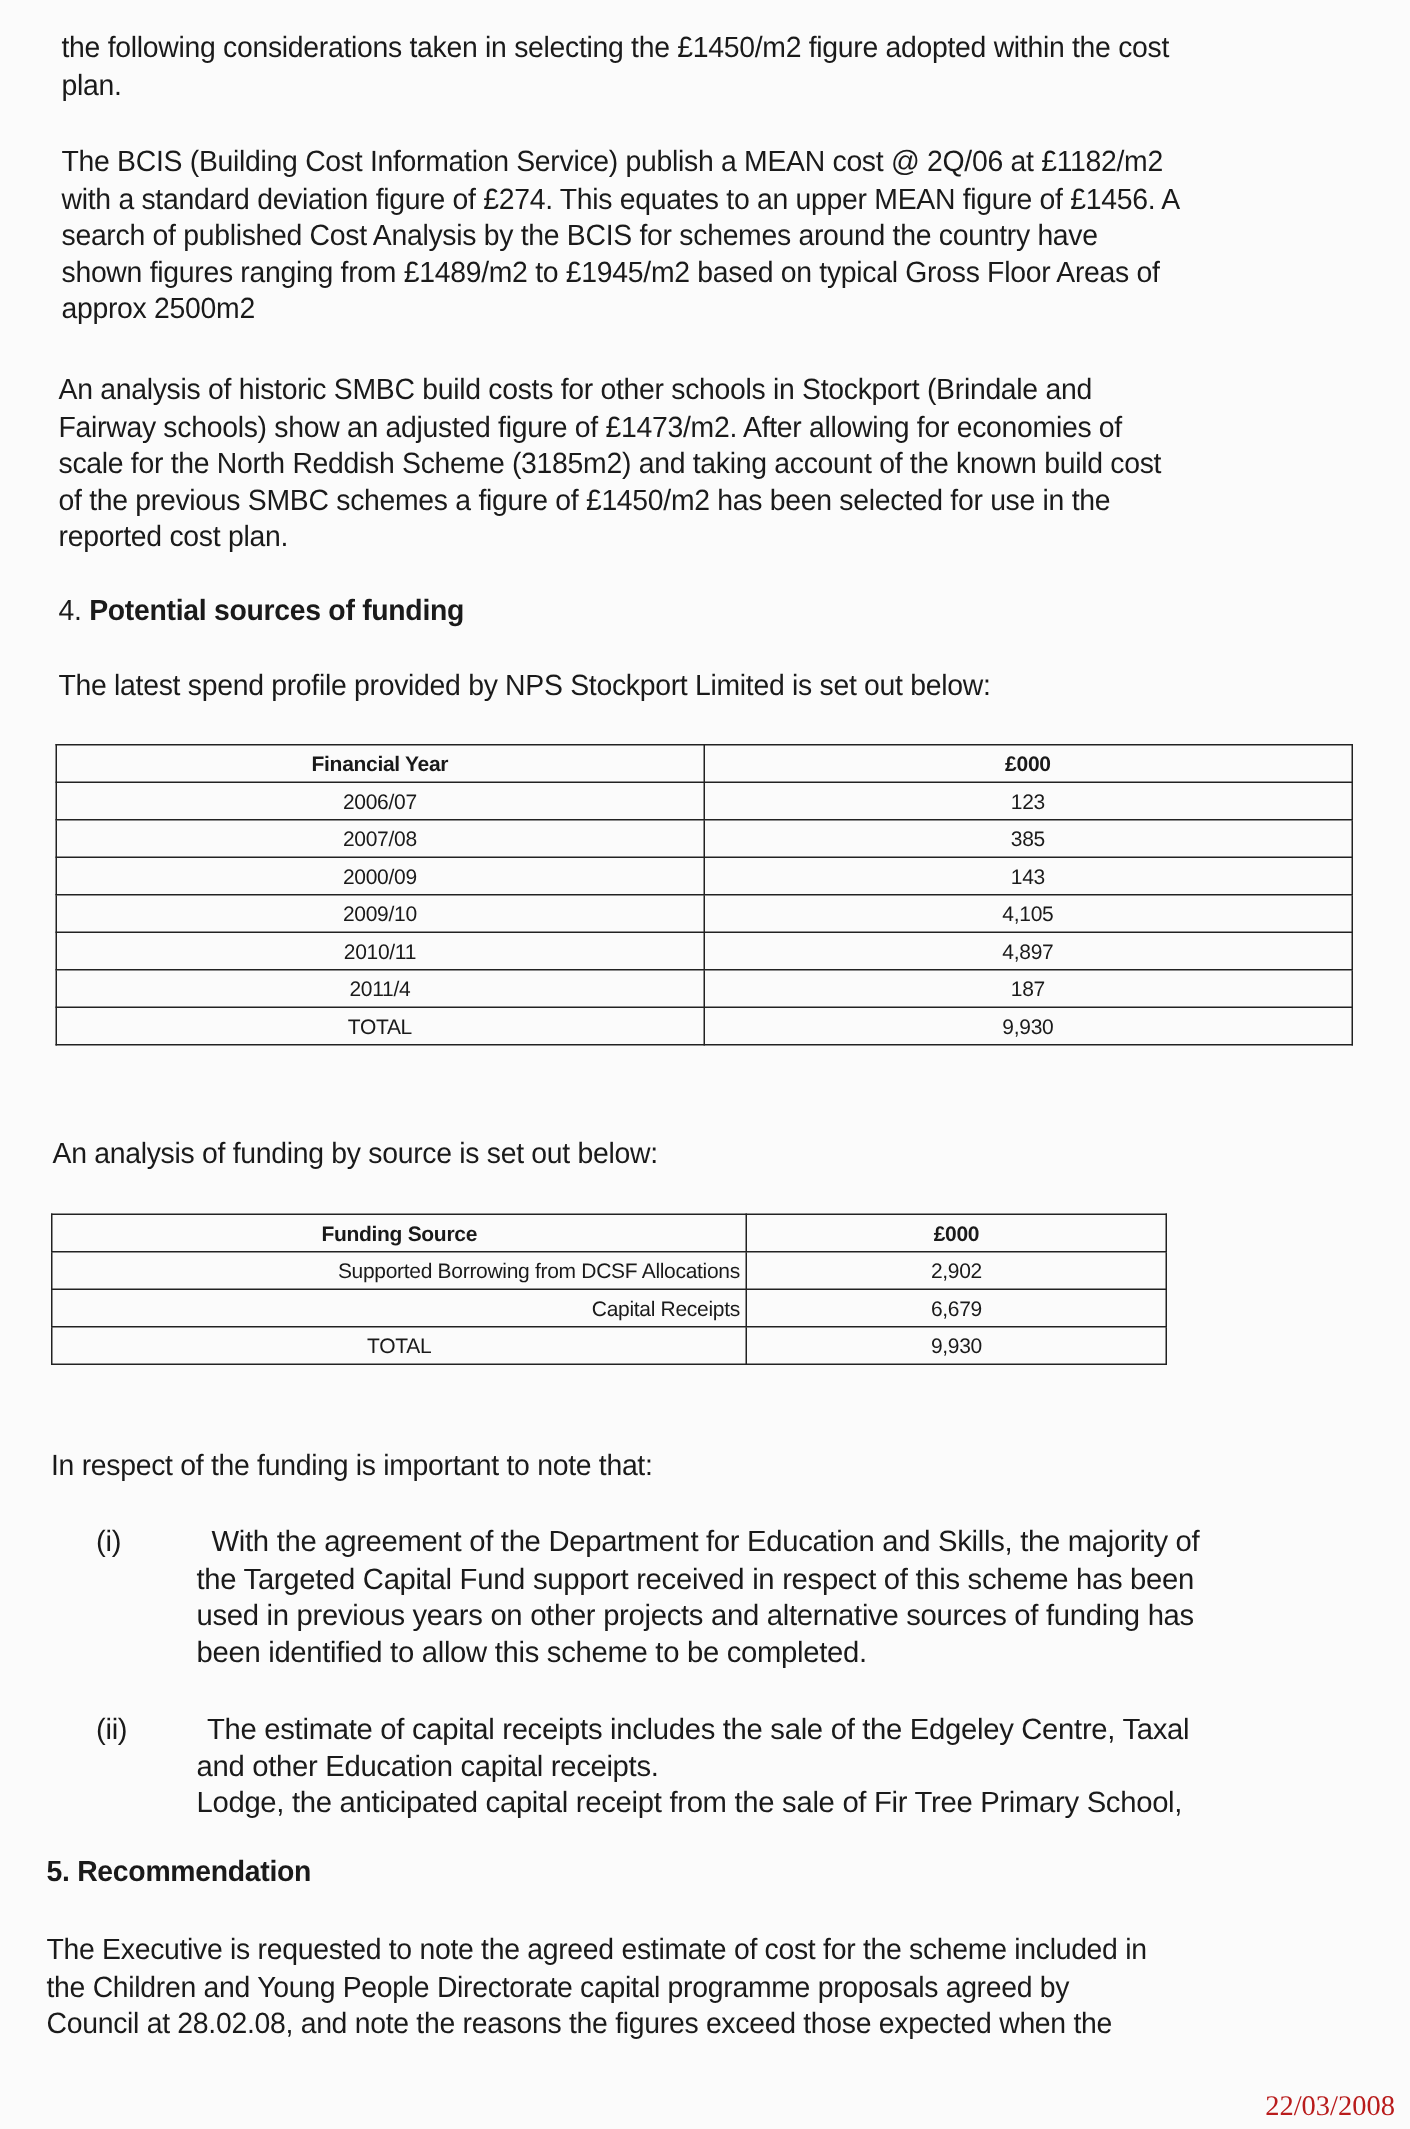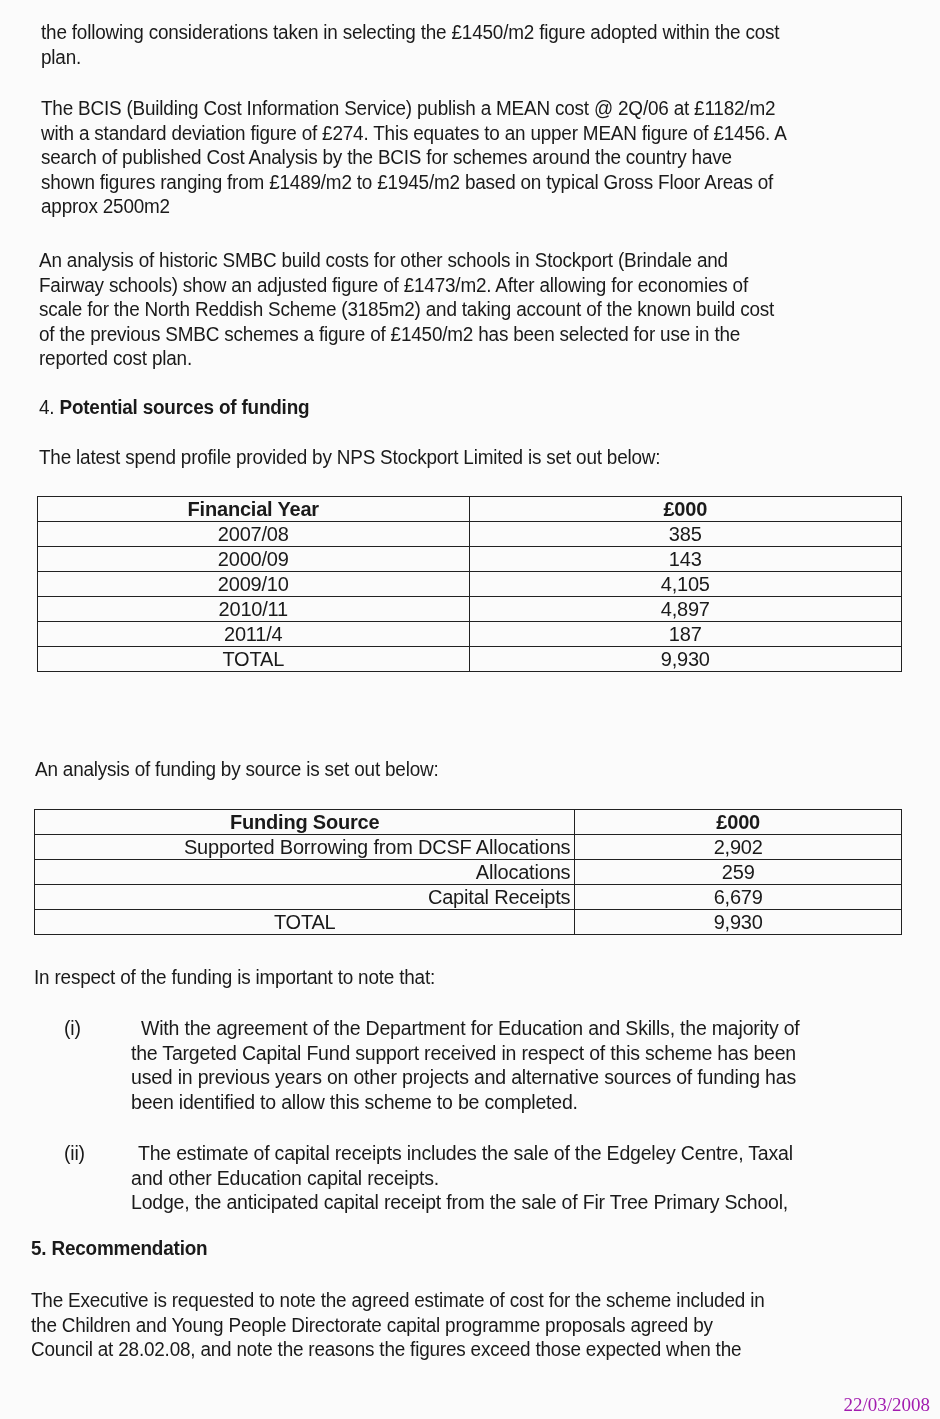--- a/index.html
+++ b/index.html
@@ -18,40 +18,40 @@
     letter-spacing: -0.2px;
     margin: 0;
     transform: scaleX(0.97);
     transform-origin: left top;
   }
   .heading { font-weight: bold; }
   .heading .num { font-weight: normal; }
   table {
     position: absolute;
     border-collapse: collapse;
-    font-size: 20px;
+    font-size: 14px;
     letter-spacing: -0.2px;
   }
   td, th {
     border: 1.6px solid #222;
     padding: 0 4px;
     height: 24px;
     line-height: 22px;
     font-weight: normal;
   }
   th { font-weight: bold; }
   .c { text-align: center; }
   .l { text-align: right; }
   .list-item { position: absolute; font-size: 19.5px; line-height: 24.5px; letter-spacing: -0.2px; }
   .list-item .marker { position: absolute; left: 0; top: 0; }
   .list-item .text { position: absolute; top: 0; }
   .footer-date {
     position: absolute; right: 22px; top: 1394px;
     font-family: "Liberation Serif", "DejaVu Serif", serif;
-    font-size: 19px; color: #a21caf;
+    font-size: 19px; color: #b91c1c;
   }
 </style>
 </head>
 <body>
 
 <div class="page">
 
   <div class="p" style="left:29px; top:20px;">
     <div>the following considerations taken in selecting the £1450/m2 figure adopted within the cost</div>
     <div>plan.</div>
@@ -86,20 +86,24 @@
         <col style="width:433px">
       </colgroup>
     <thead>
       <tr>
         <th class="c">Financial Year</th>
         <th class="c">£000</th>
       </tr>
     </thead>
     <tbody>
       <tr>
+        <td class="c">2006/07</td>
+        <td class="c">123</td>
+      </tr>
+      <tr>
         <td class="c">2007/08</td>
         <td class="c">385</td>
       </tr>
       <tr>
         <td class="c">2000/09</td>
         <td class="c">143</td>
       </tr>
       <tr>
         <td class="c">2009/10</td>
         <td class="c">4,105</td>
@@ -114,39 +118,35 @@
       </tr>
       <tr>
         <td class="c">TOTAL</td>
         <td class="c">9,930</td>
       </tr>
     </tbody>
   </table>
 
   <div class="p" style="left:23px; top:757px;">An analysis of funding by source is set out below:</div>
 
-  <table style="left:22px; top:809px; width:868px;">
+  <table style="left:22px; top:809px; width:744px;">
     <colgroup>
         <col style="width:541px">
         <col style="width:327px">
       </colgroup>
     <thead>
       <tr>
         <th class="c">Funding Source</th>
         <th class="c">£000</th>
       </tr>
     </thead>
     <tbody>
       <tr>
         <td class="l">Supported Borrowing from DCSF Allocations</td>
         <td class="c">2,902</td>
-      </tr>
-      <tr>
-        <td class="l">Allocations</td>
-        <td class="c">259</td>
       </tr>
       <tr>
         <td class="l">Capital Receipts</td>
         <td class="c">6,679</td>
       </tr>
       <tr>
         <td class="c">TOTAL</td>
         <td class="c">9,930</td>
       </tr>
     </tbody>

